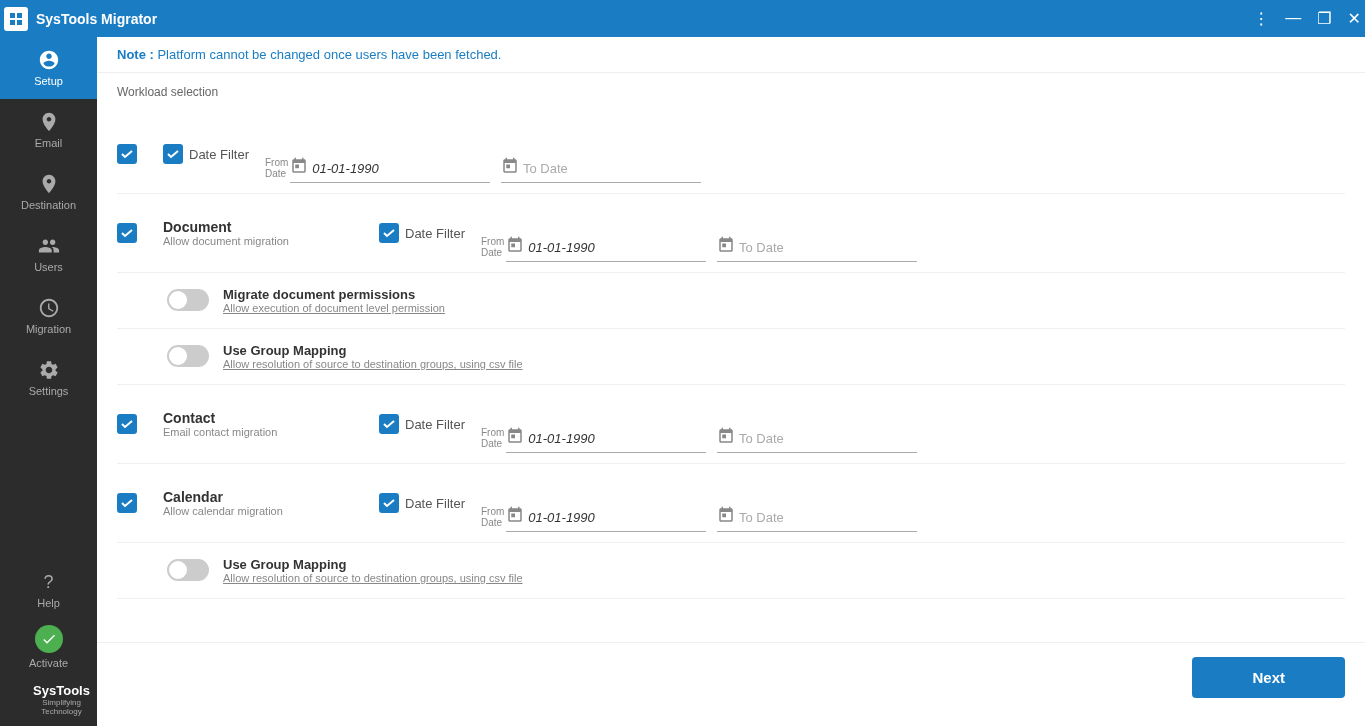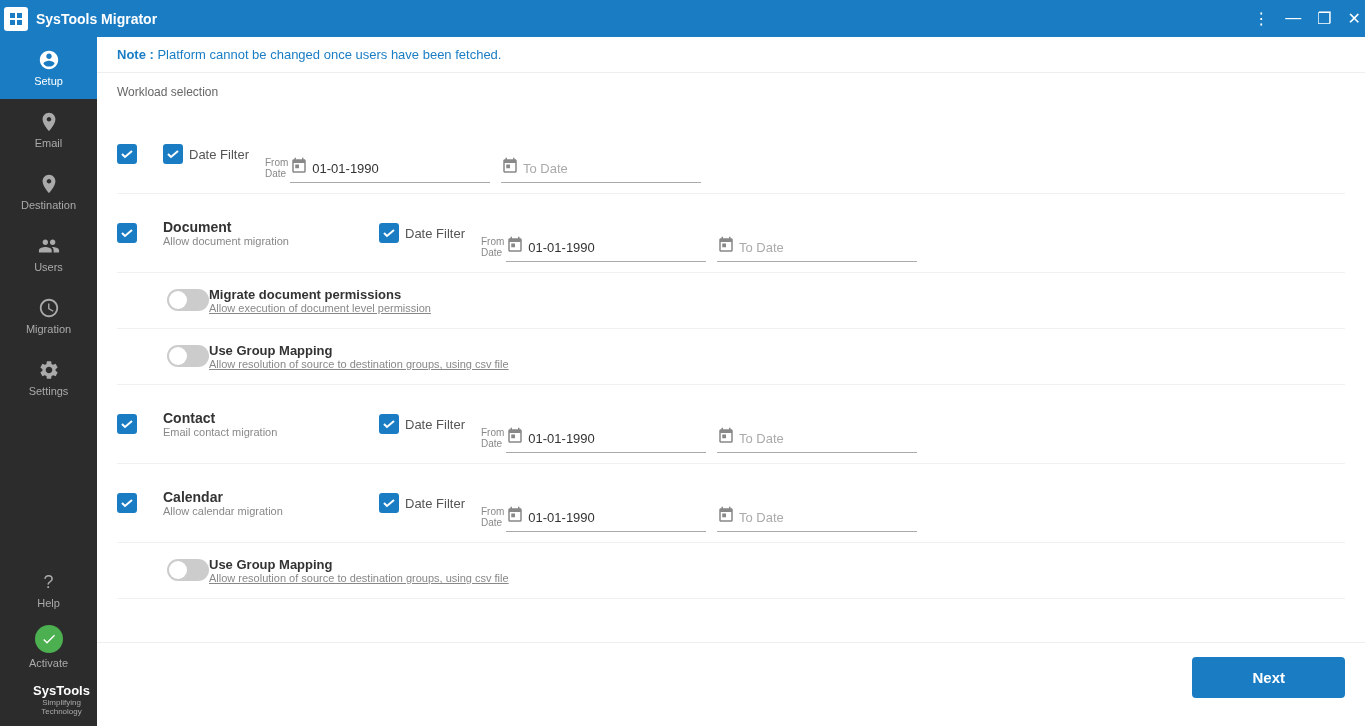--- a/index.html
+++ b/index.html
@@ -124,30 +124,31 @@
     .date-field .date-label { font-size: 10px; color: #888; }
     .date-field .date-input-row {
       display: flex;
       align-items: center;
       gap: 4px;
       border-bottom: 1px solid #aaa;
       padding-bottom: 3px;
       min-width: 200px;
     }
     .date-field .date-input-row input {
-      border: none; outline: none; font-size: 13px; color: #333; flex: 1; background: transparent;
+      border: none; outline: none; font-size: 13px; color: #333; flex: 1; background: transparent; font-style: italic;
     }
     .date-field .calendar-icon svg { width: 18px; height: 18px; fill: #888; }
     .to-date-placeholder { color: #aaa; font-size: 13px; }
 
     
     .sub-row {
       display: flex;
       align-items: flex-start;
       padding: 14px 0 14px 50px;
+      gap: 14px;
       border-bottom: 1px solid #f0f0f0;
     }
     .toggle {
       width: 42px; height: 22px;
       background: #ccc;
       border-radius: 11px;
       position: relative;
       cursor: pointer;
       flex-shrink: 0;
       margin-top: 2px;

